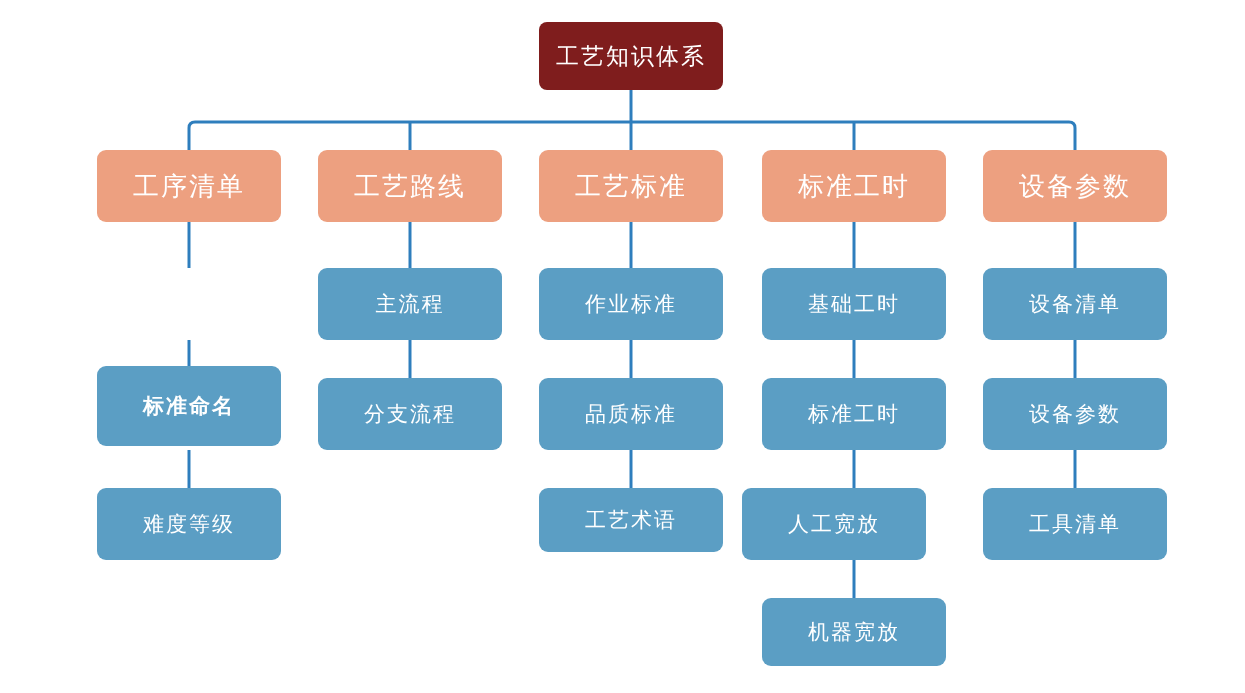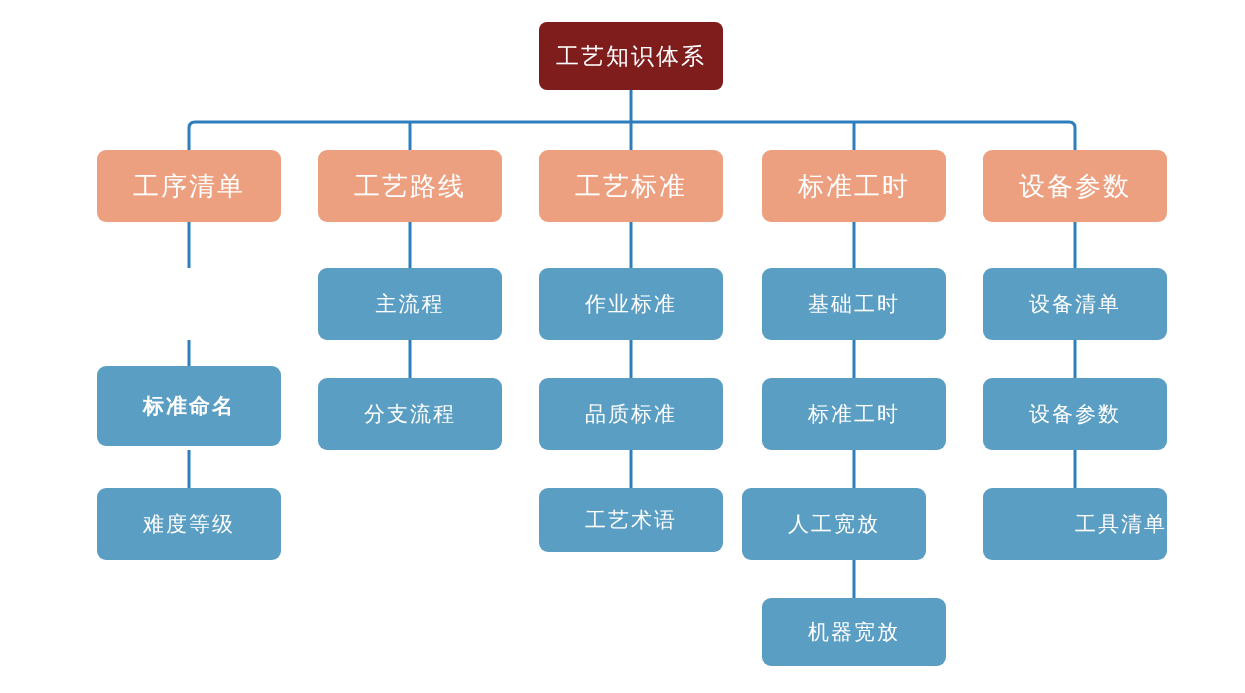--- a/index.html
+++ b/index.html
@@ -127,16 +127,16 @@
     </div>
     <div class="node node-l1" style="left: 983px; top: 150px; width: 184px; height: 72px;">
       <span>设备参数</span>
     </div>
     <div class="node node-l2" style="left: 983px; top: 268px; width: 184px; height: 72px;">
       <span>设备清单</span>
     </div>
     <div class="node node-l2" style="left: 983px; top: 378px; width: 184px; height: 72px;">
       <span>设备参数</span>
     </div>
-    <div class="node node-l2" style="left: 983px; top: 488px; width: 184px; height: 72px; justify-content: flex-end;">
+    <div class="node node-l2" style="left: 983px; top: 488px; width: 184px; height: 72px;">
       <span>工具清单</span>
     </div>
   </div>
 
 </body></html>

